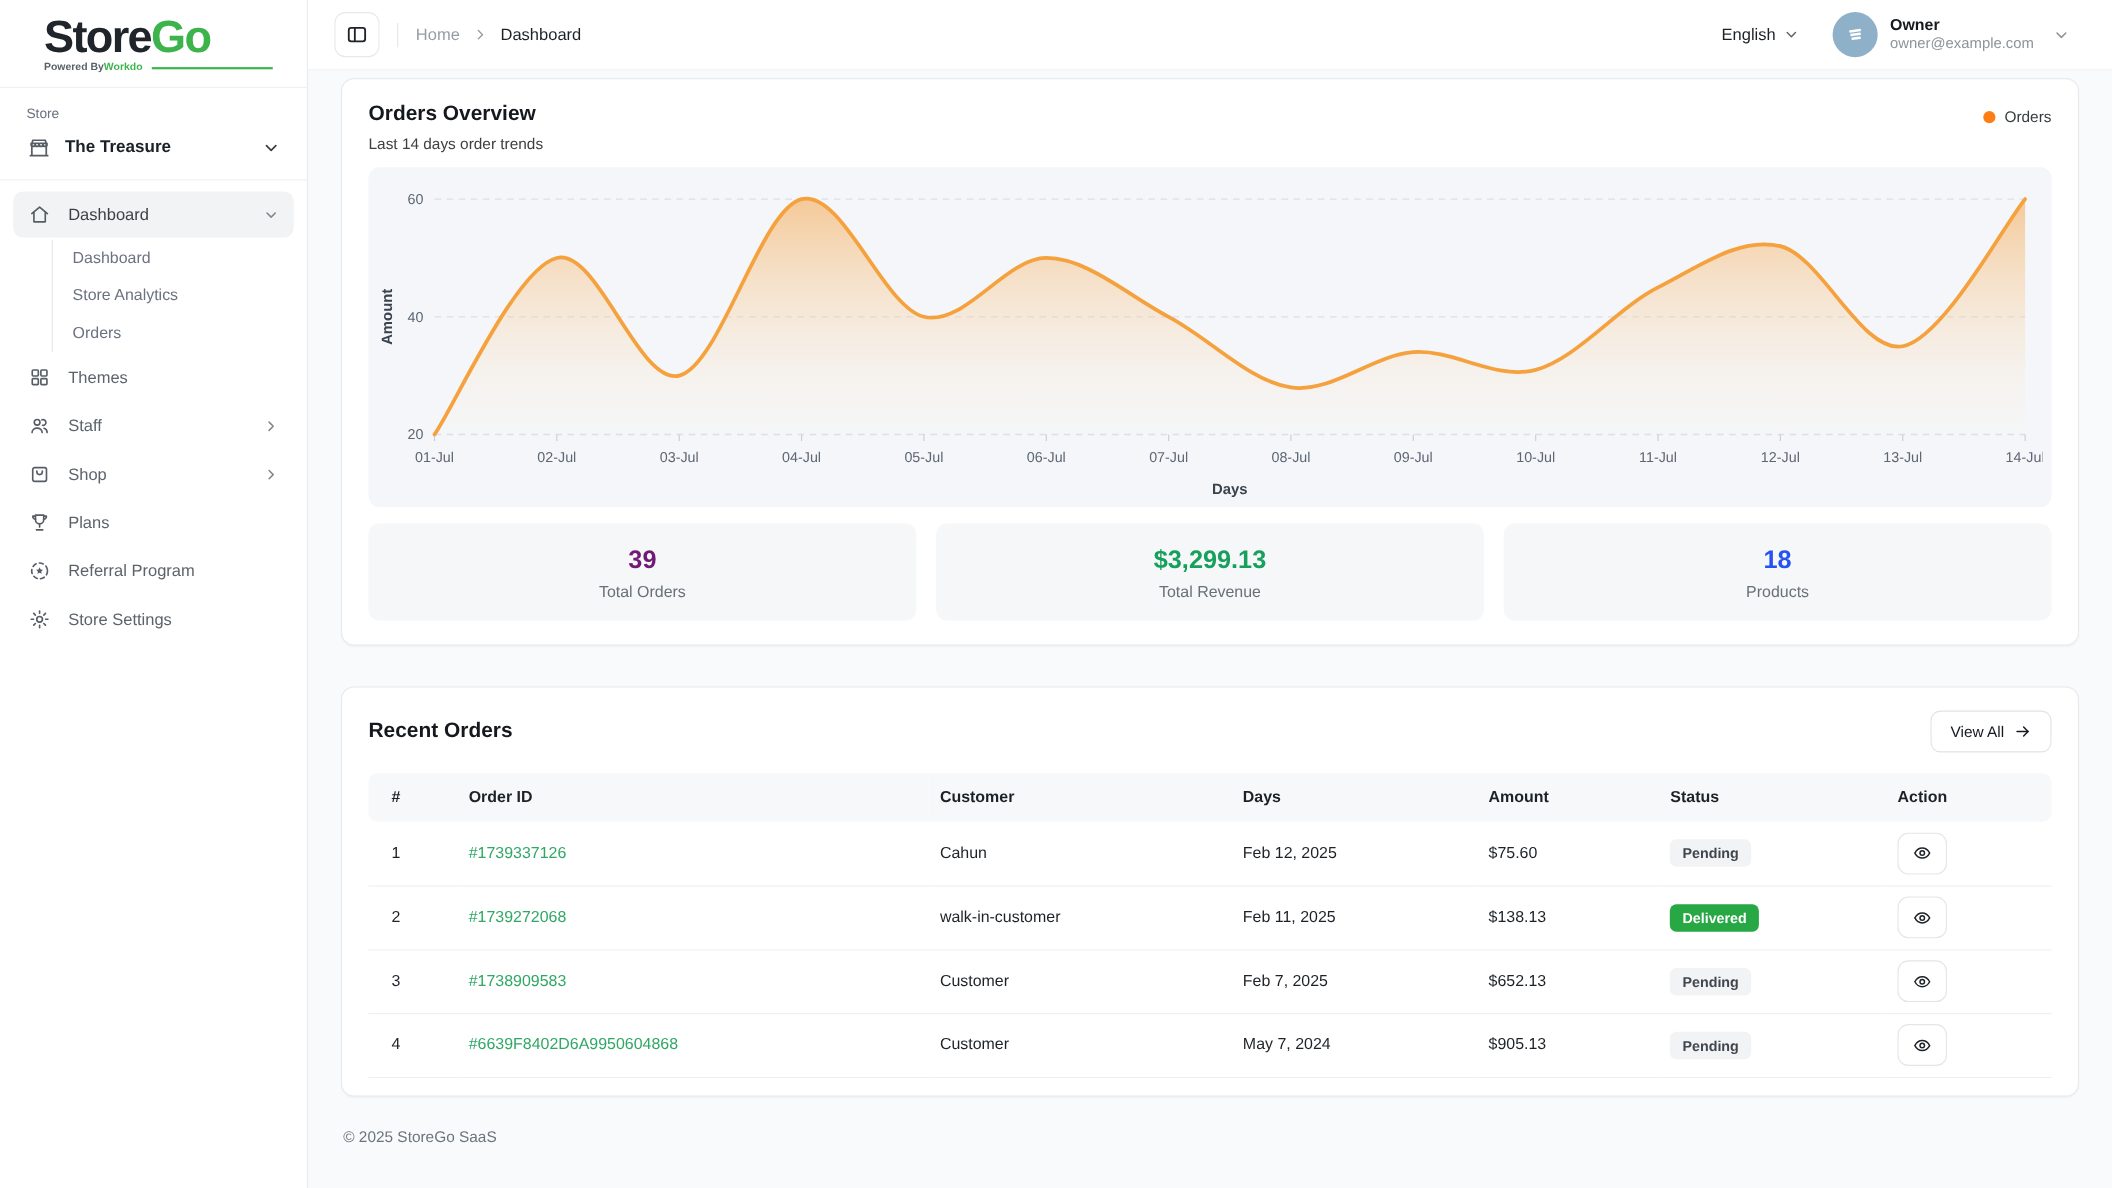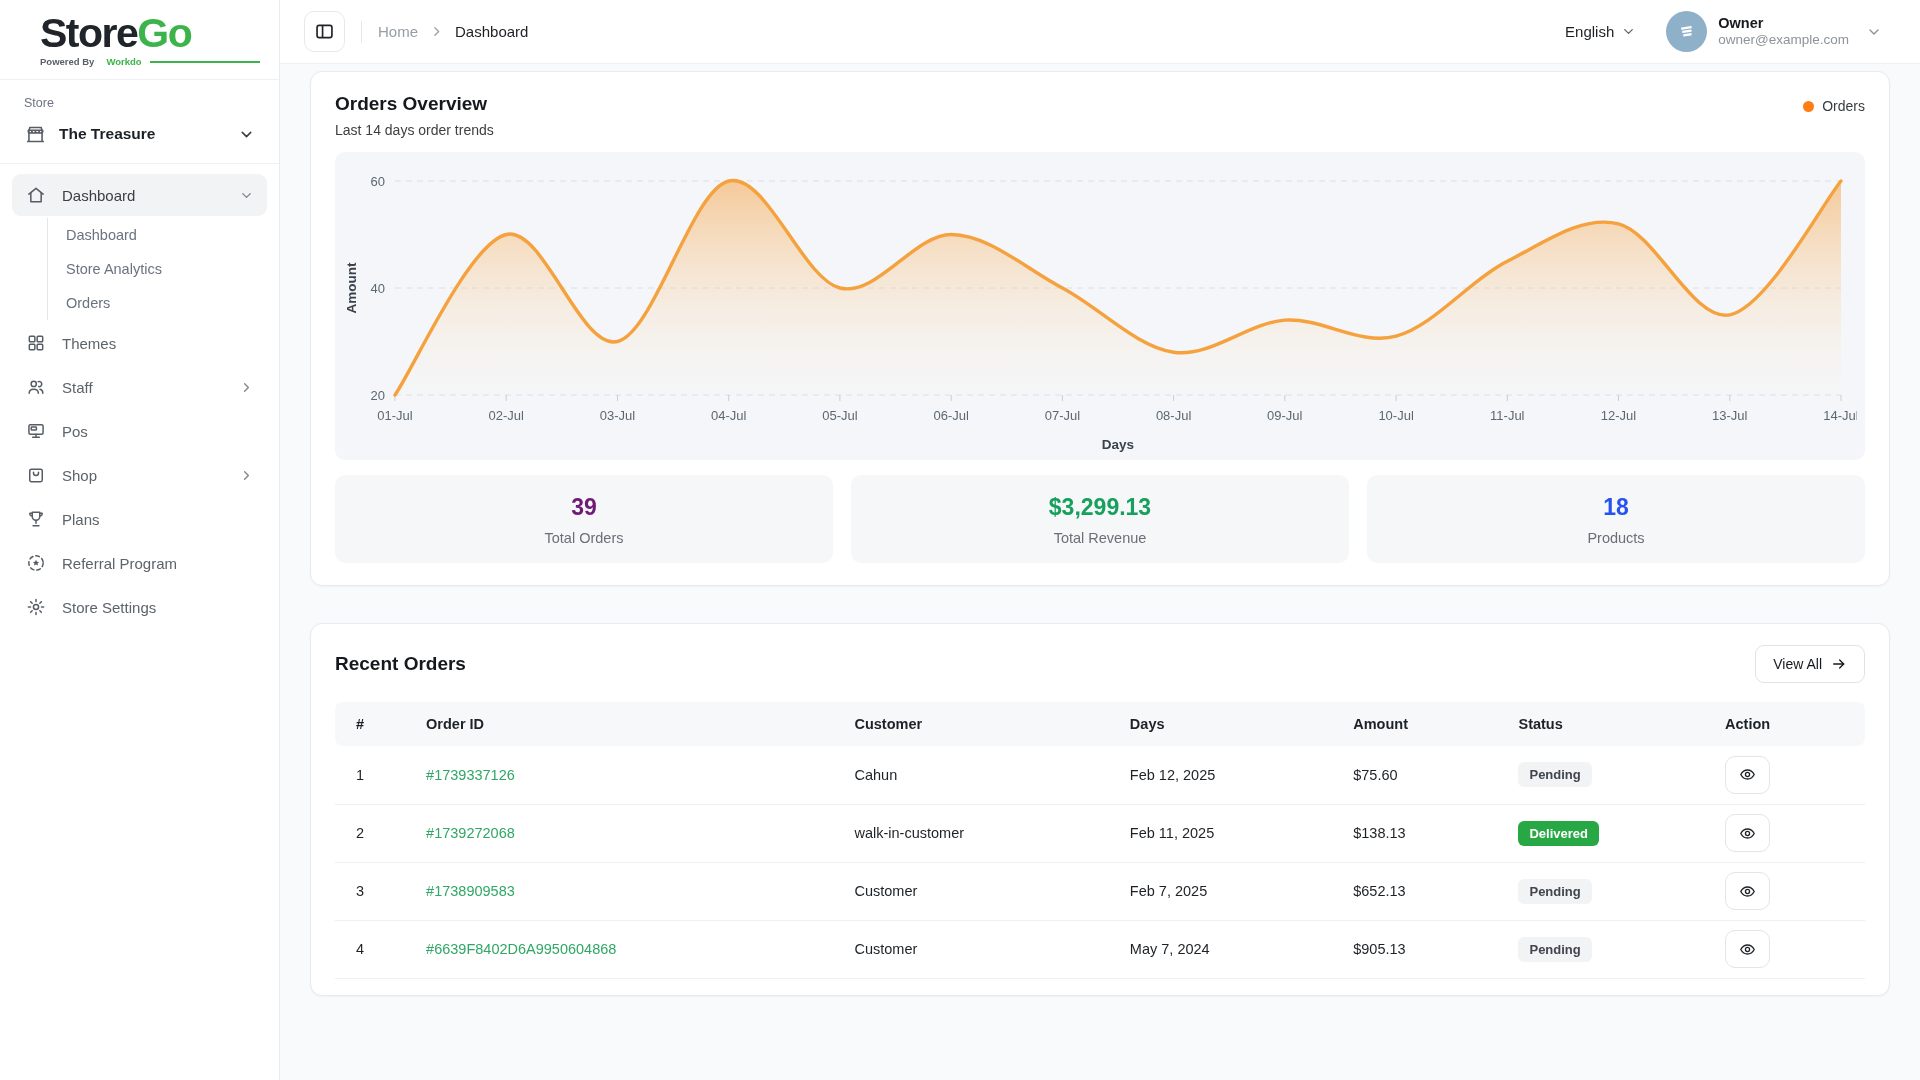--- a/index.html
+++ b/index.html
@@ -8,21 +8,21 @@
   .app{display:flex;height:100%}
 
   
   .sidebar{width:280px;flex-shrink:0;background:#fff;border-right:1px solid #e9ecef;display:flex;flex-direction:column}
   .logo{padding:12px 40px 12px;border-bottom:1px solid #eef0f2}
   .logo-inner{width:max-content;margin:0 auto}
   .logo-text{font-size:41px;font-weight:700;letter-spacing:-1.5px;line-height:1.05}
   .logo-store{color:#20252b}
   .logo-go{color:#3cb44b}
   .powered{display:flex;align-items:center;font-size:9.5px;font-weight:600;color:#5a6068;margin-top:1px}
-  .powered-brand{color:#3cb44b;margin-left:12px}
+  .powered-brand{color:#3cb44b;margin-left:0}
   .powered-line{flex:1;height:2px;background:#3cb44b;margin-left:8px;min-width:110px}
   .store-block{padding:16px 24px 18px;border-bottom:1px solid #eef0f2}
   .section-label{font-size:12.5px;color:#6b7280;margin-bottom:13px}
   .store-select{display:flex;align-items:center;gap:13px}
   .store-name{font-size:15.5px;font-weight:700;color:#1c2127}
   .store-select .chev{margin-left:auto;display:flex}
   nav{padding:8px 0 0}
   .nav-item{display:flex;align-items:center;gap:15px;margin:2px 12px;padding:10px 13px;border-radius:9px;font-size:15px;color:#5c636b;cursor:pointer}
   .nav-item.active{background:#f1f3f4;color:#3c4043}
   .nav-item .chev-r{margin-left:auto;display:flex}
@@ -158,30 +158,20 @@
             </svg>
           </span>
         <span>Staff</span>
         <span class="chev-r">
             <svg width="15" height="15" viewBox="0 0 24 24" fill="none" stroke="#80868c" stroke-width="2.2" stroke-linecap="round" stroke-linejoin="round">
               <polyline points="9 6 15 12 9 18"></polyline>
             </svg>
           </span>
       </div>
 
-      <div class="nav-item">
-        <span class="icon">
-            <svg width="20" height="20" viewBox="0 0 24 24" fill="none" stroke="currentColor" stroke-width="1.8" stroke-linecap="round" stroke-linejoin="round">
-              <rect x="3.5" y="4.5" width="17" height="11.5" rx="1.8"></rect>
-              <rect x="6.3" y="7.3" width="6.2" height="3.6" rx="0.8"></rect>
-              <path d="M12 16v3.5M8 19.5h8"></path>
-            </svg>
-          </span>
-        <span>Pos</span>
-      </div>
 
       <div class="nav-item">
         <span class="icon">
             <svg width="20" height="20" viewBox="0 0 24 24" fill="none" stroke="currentColor" stroke-width="1.8" stroke-linecap="round" stroke-linejoin="round">
               <rect x="4.5" y="5" width="15" height="15" rx="2"></rect>
               <path d="M9 8.6v.9a3 3 0 0 0 6 0v-.9"></path>
             </svg>
           </span>
         <span>Shop</span>
         <span class="chev-r">
@@ -450,15 +440,16 @@
                         <path d="M2.5 12S6 5.6 12 5.6 21.5 12 21.5 12 18 18.4 12 18.4 2.5 12 2.5 12z"></path>
                         <circle cx="12" cy="12" r="2.9"></circle>
                       </svg>
                     </span>
                   </button></td>
               </tr>
             </tbody>
         </table>
       </section>
 
+      <div class="footer">© 2025 StoreGo SaaS</div>
     </div>
   </div>
 </div>
 
 </body></html>

